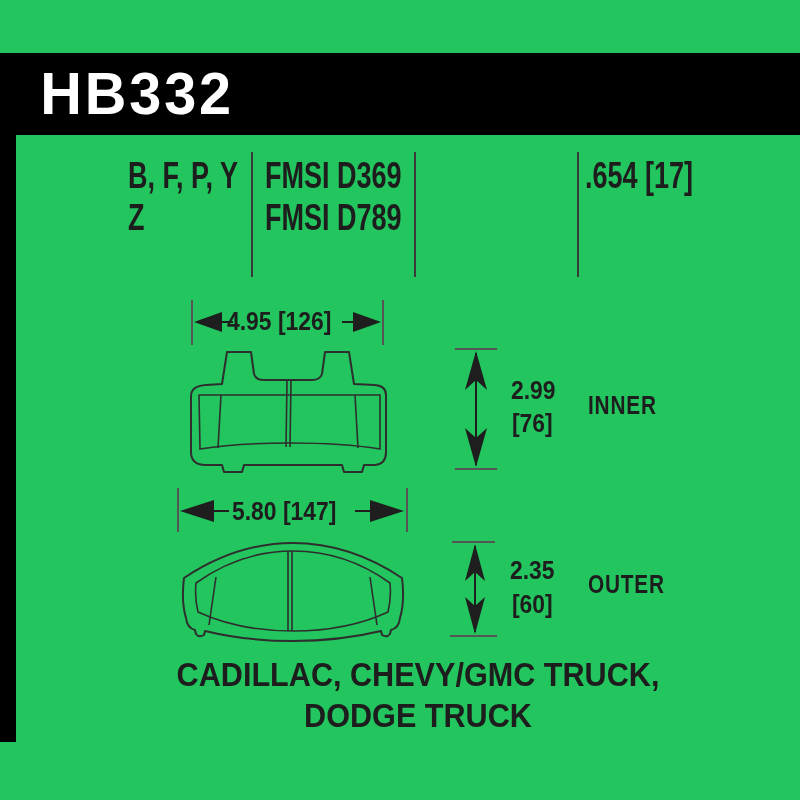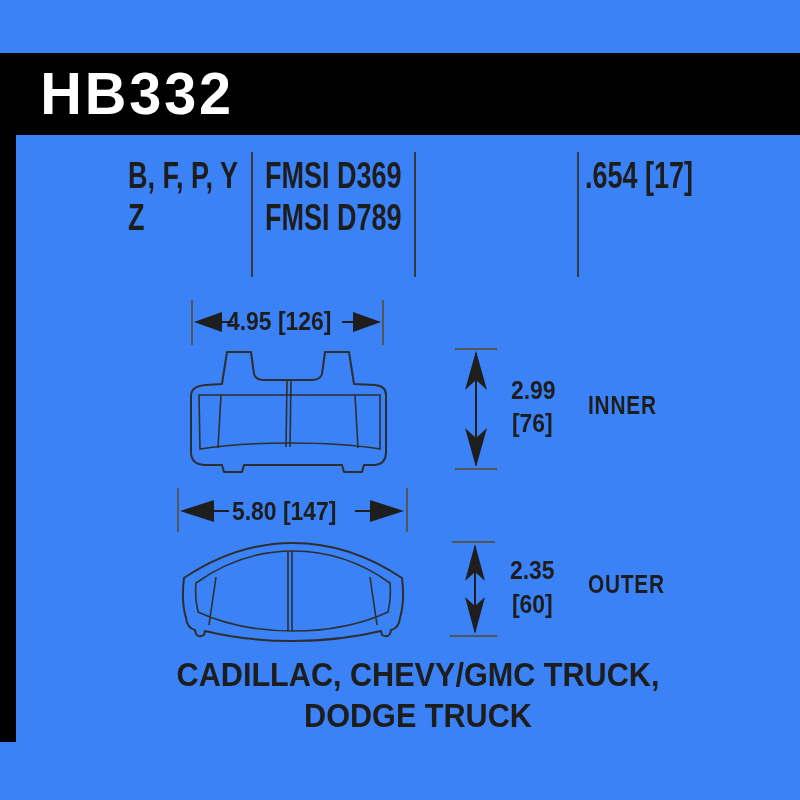--- a/index.html
+++ b/index.html
@@ -1,17 +1,17 @@
 <!DOCTYPE html>
 <html><head>
 <meta charset="utf-8">
 <style>
   html,body { margin:0; padding:0; background:#fff; }
   .page {
-    position:relative; width:800px; height:800px; background:#3b82f6;
+    position:relative; width:800px; height:800px; background:#22c55e;
     font-family:"Liberation Sans", sans-serif; overflow:hidden;
   }
   .header-bar {
     position:absolute; left:0; top:53px; width:800px; height:82px;
     background:#000; display:flex; align-items:center;
   }
   .left-strip { position:absolute; left:0; top:135px; width:16px; height:607px; background:#000; }
   .title {
     color:#fff; font-size:60px; font-weight:bold; letter-spacing:3px;
     padding-left:42px; line-height:1; transform:scaleX(0.96); transform-origin:left center;

